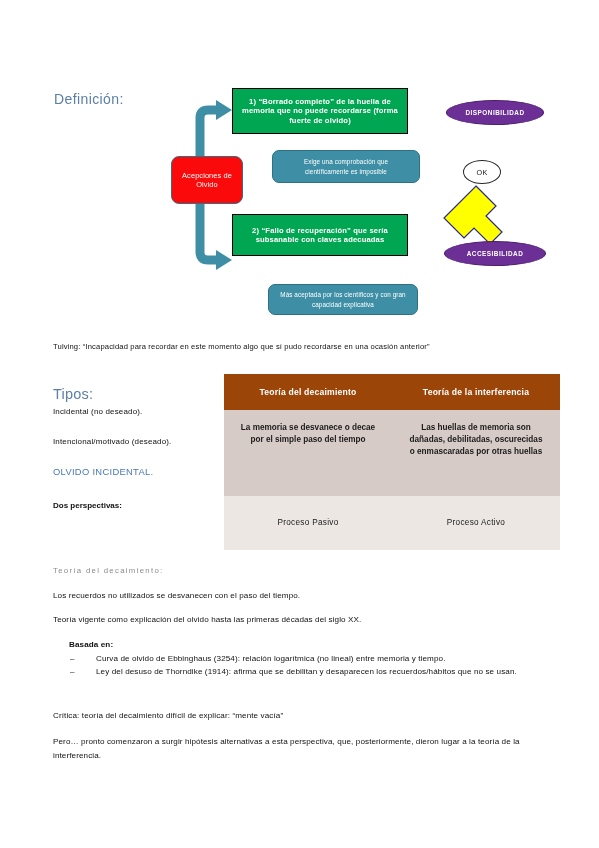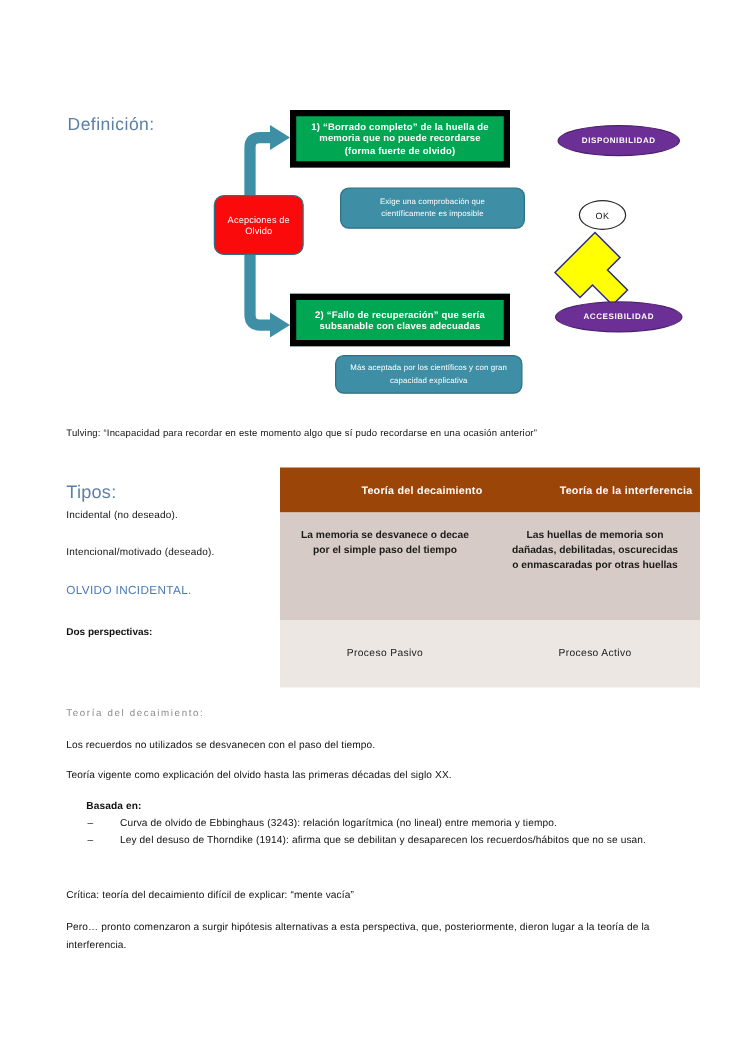--- a/index.html
+++ b/index.html
@@ -57,35 +57,35 @@
     box-sizing: border-box;
     display: flex;
     align-items: center;
     justify-content: center;
     text-align: center;
     color: #ffffff;
     line-height: 1.22;
   }
   .green-box {
     background: #00a651;
-    border: 5px solid #000000;
+    border: 1px solid #000000;
     font-size: 7.6px;
     font-weight: 700;
     padding: 3px 8px;
     letter-spacing: 0.15px;
   }
   #node-borrado {
     left: 72px;
     top: 6px;
     width: 176px;
     height: 46px;
   }
   #node-fallo {
     left: 72px;
-    top: 153px;
+    top: 132px;
     width: 176px;
     height: 42px;
   }
   .teal-box {
     background: #3e8fa5;
     border: 1px solid #2e7184;
     border-radius: 7px;
     font-size: 6.3px;
     font-weight: 400;
     padding: 4px 9px;
@@ -213,21 +213,21 @@
     width: 336px;
     border-collapse: collapse;
     table-layout: fixed;
   }
   #comparison-table th {
     background: #9c4508;
     color: #ffffff;
     font-size: 8.6px;
     font-weight: 700;
     height: 36px;
-    text-align: right;
+    text-align: center;
     vertical-align: middle;
     letter-spacing: 0.2px;
     padding: 0 6px;
   }
   #comparison-table td {
     text-align: center;
     vertical-align: top;
     font-size: 8.2px;
     color: #1a1a1a;
     padding: 12px 14px 0 14px;
@@ -371,20 +371,20 @@
       </tr>
     </tbody>
   </table>
 
   <div id="teoria-subheading">Teoría del decaimiento:</div>
   <div class="body-line" id="body-line-0">Los recuerdos no utilizados se desvanecen con el paso del tiempo.</div>
   <div class="body-line" id="body-line-1">Teoría vigente como explicación del olvido hasta las primeras décadas del siglo XX.</div>
   <div class="body-line" id="body-line-2">Basada en:</div>
 
   <ul id="bullet-list">
-    <li>Curva de olvido de Ebbinghaus (3243): relación logarítmica (no lineal) entre memoria y tiempo.</li>
+    <li>Curva de olvido de Ebbinghaus (3254): relación logarítmica (no lineal) entre memoria y tiempo.</li>
     <li>Ley del desuso de Thorndike (1914): afirma que se debilitan y desaparecen los recuerdos/hábitos que no se usan.</li>
   </ul>
 
   <div id="pero-paragraph">Pero… pronto comenzaron a surgir hipótesis alternativas a esta perspectiva, que, posteriormente, dieron lugar a la teoría de la interferencia.</div>
   <div id="critica-line">Crítica: teoría del decaimiento difícil de explicar: “mente vacía”</div>
 
 </div>
 
 </body></html>

